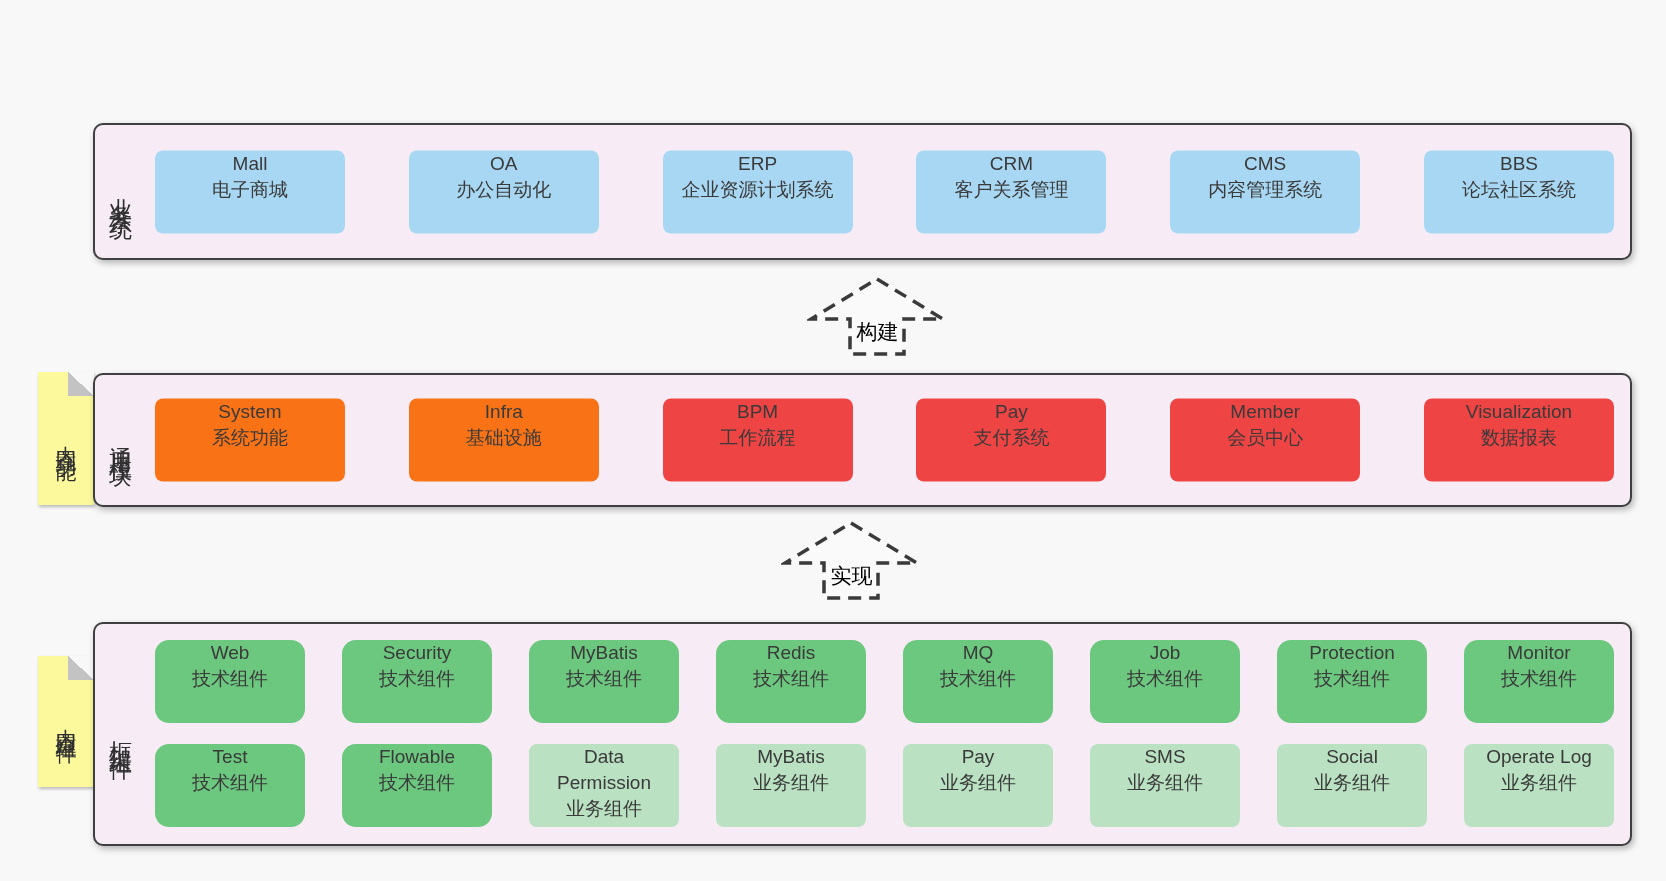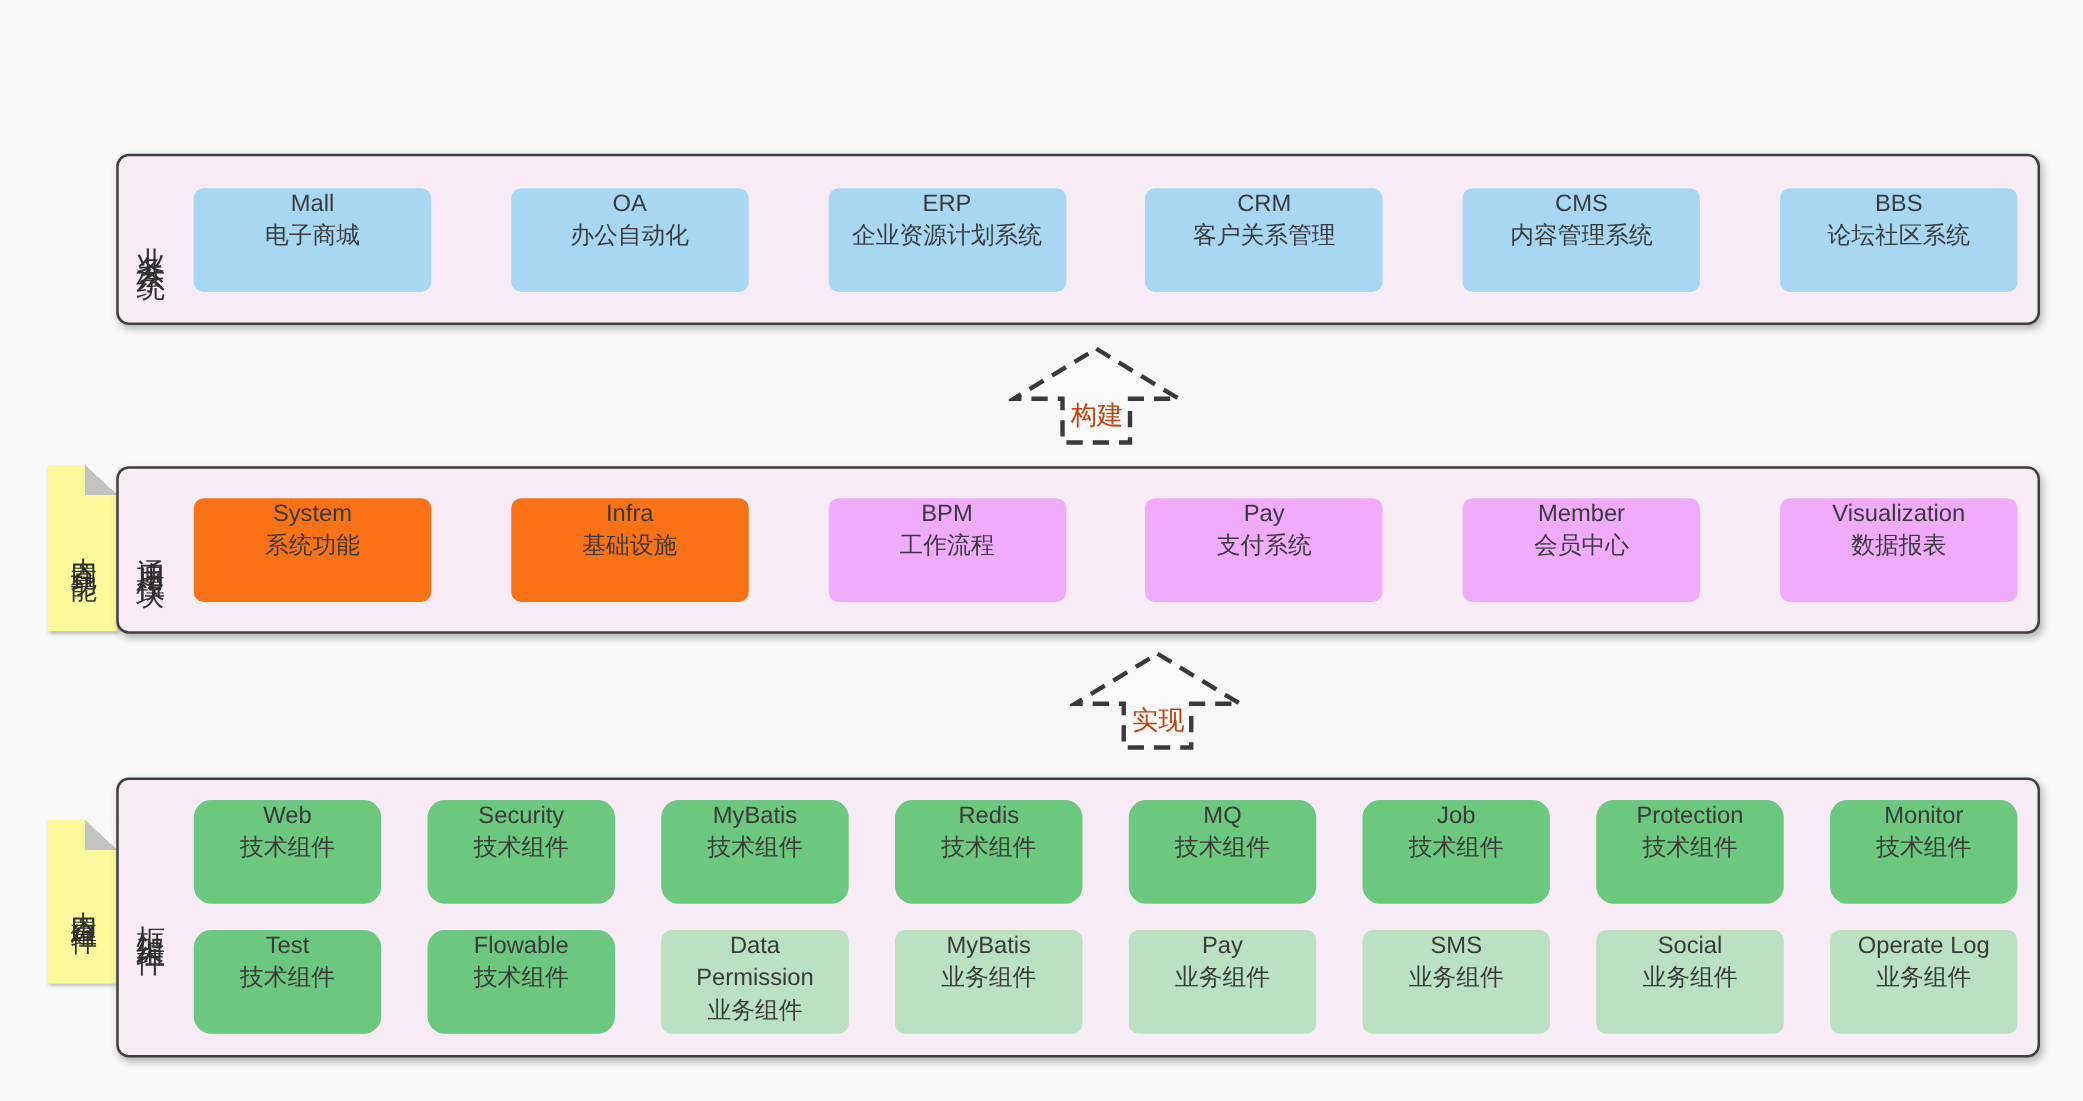--- a/index.html
+++ b/index.html
@@ -44,21 +44,21 @@
     text-align:center;
     font-size:19px;
     line-height:26px;
     color:#3a3a3a;
     box-sizing:border-box;
   }
   .w6 { width:190px; height:83px; }
   .w8 { width:150px; height:83px; }
   .blue       { background:#a8d7f3; }
   .red        { background:#f97316; }
-  .pink       { background:#f0abfc; }
+  .pink       { background:#ef4444; }
   .green      { background:#6cc77f;border-radius:14px; }
   .lightgreen { background:#b9e1c2; }
   .narrow-wrap { padding:0 32px; }
   .sticky {
     position:absolute;
     width:56px;
     background:#fbf99c;
     box-shadow:1px 2px 3px rgba(0,0,0,.25);
     z-index:1;
   }
@@ -83,21 +83,21 @@
     position:absolute;
     width:141px; height:84px;
     z-index:2;
   }
   .arrow svg { display:block; }
   .arrow .alabel {
     position:absolute;
     left:50%; top:43px;
     transform:translateX(-50%);
     font-size:21px;
-    color:#c2410c;
+    color:#000000;
     white-space:nowrap;
   }
 </style>
 </head>
 <body>
 
 <section class="panel" style="left:93px; top:123px; width:1535px; height:133px;">
   <div class="vlabel">业务系统</div>
   <div class="row center-v">
     <div class="box w6 blue">
@@ -162,21 +162,21 @@
       <div>Member</div>
       <div>会员中心</div>
     </div>
     <div class="box w6 pink">
       <div>Visualization</div>
       <div>数据报表</div>
     </div>
   </div>
 </section>
 
-<div class="arrow" style="left:856px; top:519px;">
+<div class="arrow" style="left:781px; top:519px;">
   <svg width="141" height="84" viewBox="0 0 141 84">
     <path d="M70 4 L136 44 L97 44 L97 79 L43 79 L43 44 L4 44 Z" fill="#fafafa" stroke="#3a3a3a" stroke-width="3.5" stroke-dasharray="13 8"></path>
   </svg>
   <span class="alabel">实现</span>
 </div>
 
 <div class="sticky" style="left:38px; top:656px; height:131px;">
   <span class="fold"></span>
   <span class="stext">内置组件</span>
 </div>

